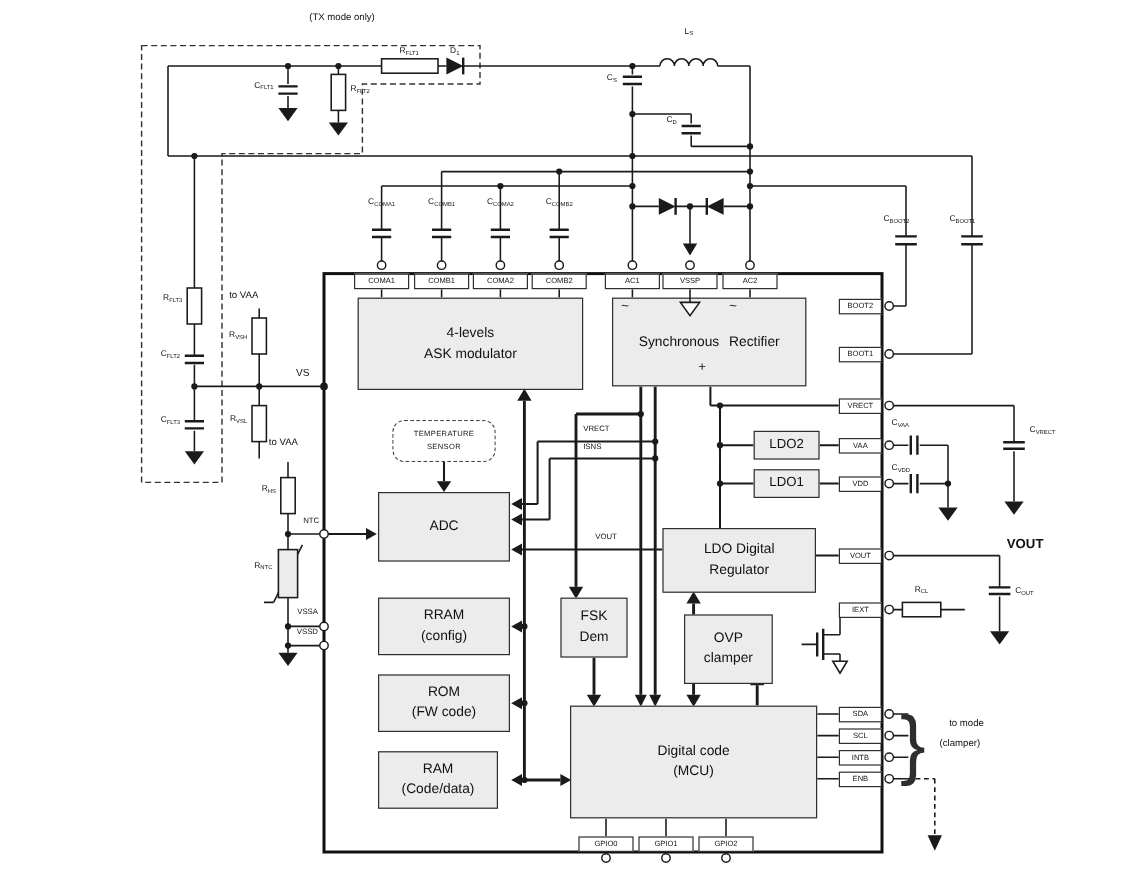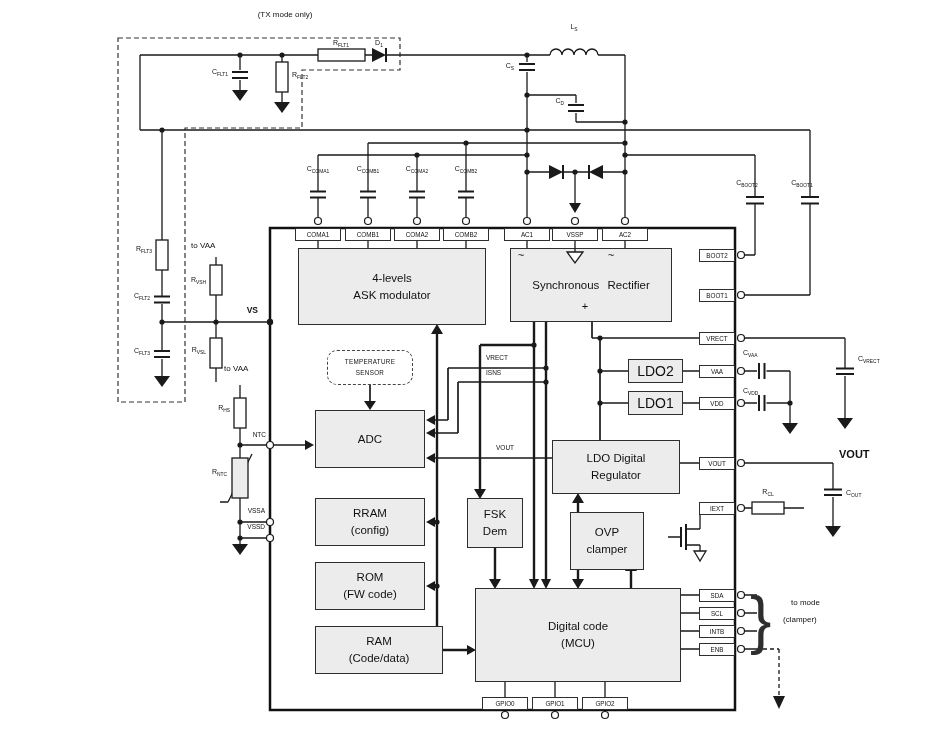--- a/index.html
+++ b/index.html
@@ -16,30 +16,30 @@
   .rbox{fill:#fff;stroke:#1a1a1a;stroke-width:1.3;}
   .rboxg{fill:#ececec;stroke:#1a1a1a;stroke-width:1.3;}
   .ah{fill:#1a1a1a;stroke:none;}
   .otri{fill:#fff;stroke:#1a1a1a;stroke-width:1.3;}
   .dot{fill:#1a1a1a;}
   .pc{fill:#fff;stroke:#1a1a1a;stroke-width:1.2;}
   .icb{fill:none;stroke:#111;stroke-width:2.5;}
   .blk{position:absolute;z-index:3;background:#ececec;border:1.5px solid #2e2e2e;
        display:flex;flex-direction:column;align-items:center;justify-content:center;
        font-size:11.5px;line-height:1.45;text-align:center;box-sizing:border-box;}
-  .blk.small{font-size:14px;}
+  .blk.small{font-size:11px;}
   .blk.temp{background:#fff;border:1.3px dashed #444;border-radius:10px;
        font-size:6.3px;letter-spacing:.3px;line-height:1.6;}
   .rect-l1{word-spacing:5px;}
   .pin{position:absolute;z-index:4;background:#fff;border:1.2px solid #2e2e2e;
        display:flex;align-items:center;justify-content:center;font-size:6.3px;box-sizing:border-box;}
   .lbl{position:absolute;z-index:5;font-size:7px;line-height:1.15;white-space:nowrap;}
   .lbl .sub{font-size:4.9px;vertical-align:-1.5px;}
   .tr{text-align:right;} .tc{text-align:center;}
-  .s8{font-size:8px;} .s65{font-size:6.5px;} .s9{font-size:8.5px;font-weight:bold;}
+  .s8{font-size:8px;} .s65{font-size:6.5px;} .s9{font-size:8.5px;font-weight:normal;}
   .s11{font-size:11px;} .s11b{font-size:11px;font-weight:bold;}
   .brace{position:absolute;z-index:5;font-size:64px;line-height:72px;font-weight:normal;color:#2e2e2e;}
 </style>
 </head>
 <body>
 
 <div class="wrap">
 
 <svg class="layer" width="937" height="734" viewBox="0 0 937 734">
 
@@ -280,21 +280,21 @@
   <span>ADC</span>
 </div>
 <div class="blk" style="left:315px;top:498px;width:110px;height:48px">
   <span>RRAM</span>
   <span>(config)</span>
 </div>
 <div class="blk" style="left:315px;top:562px;width:110px;height:48px">
   <span>ROM</span>
   <span>(FW code)</span>
 </div>
-<div class="blk" style="left:315px;top:626px;width:128px;height:48px">
+<div class="blk" style="left:315px;top:626px;width:100px;height:48px">
   <span>RAM</span>
   <span>(Code/data)</span>
 </div>
 <div class="blk" style="left:467px;top:498px;width:56px;height:50px">
   <span>FSK</span>
   <span>Dem</span>
 </div>
 <div class="blk" style="left:552px;top:440px;width:128px;height:54px">
   <span>LDO Digital</span>
   <span>Regulator</span>

